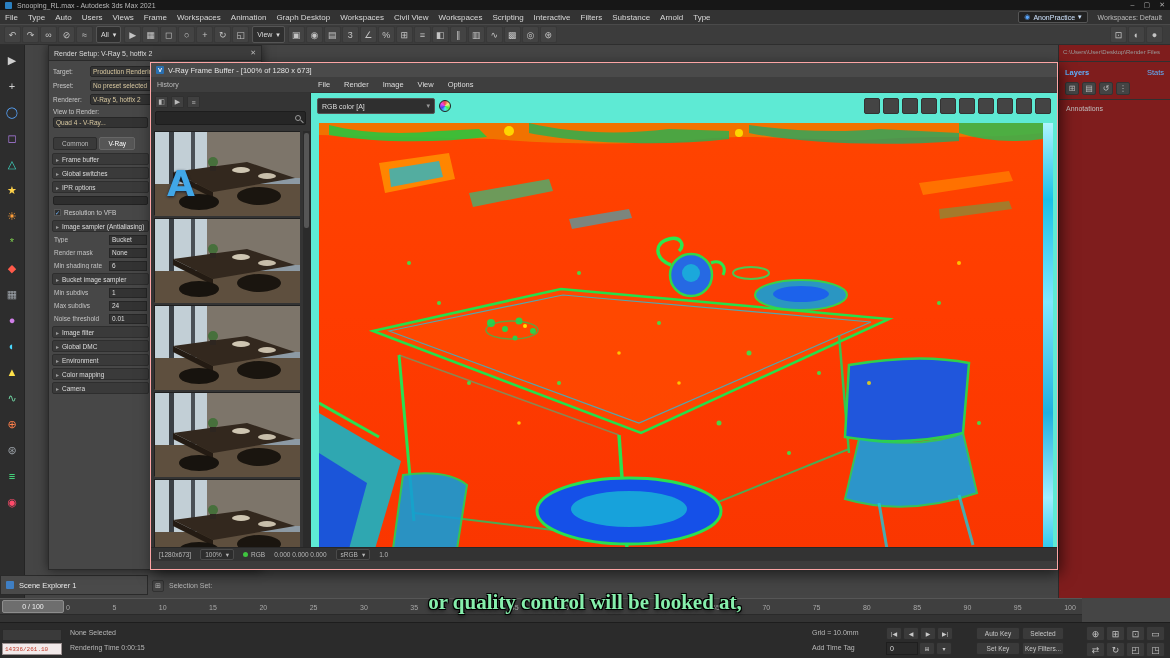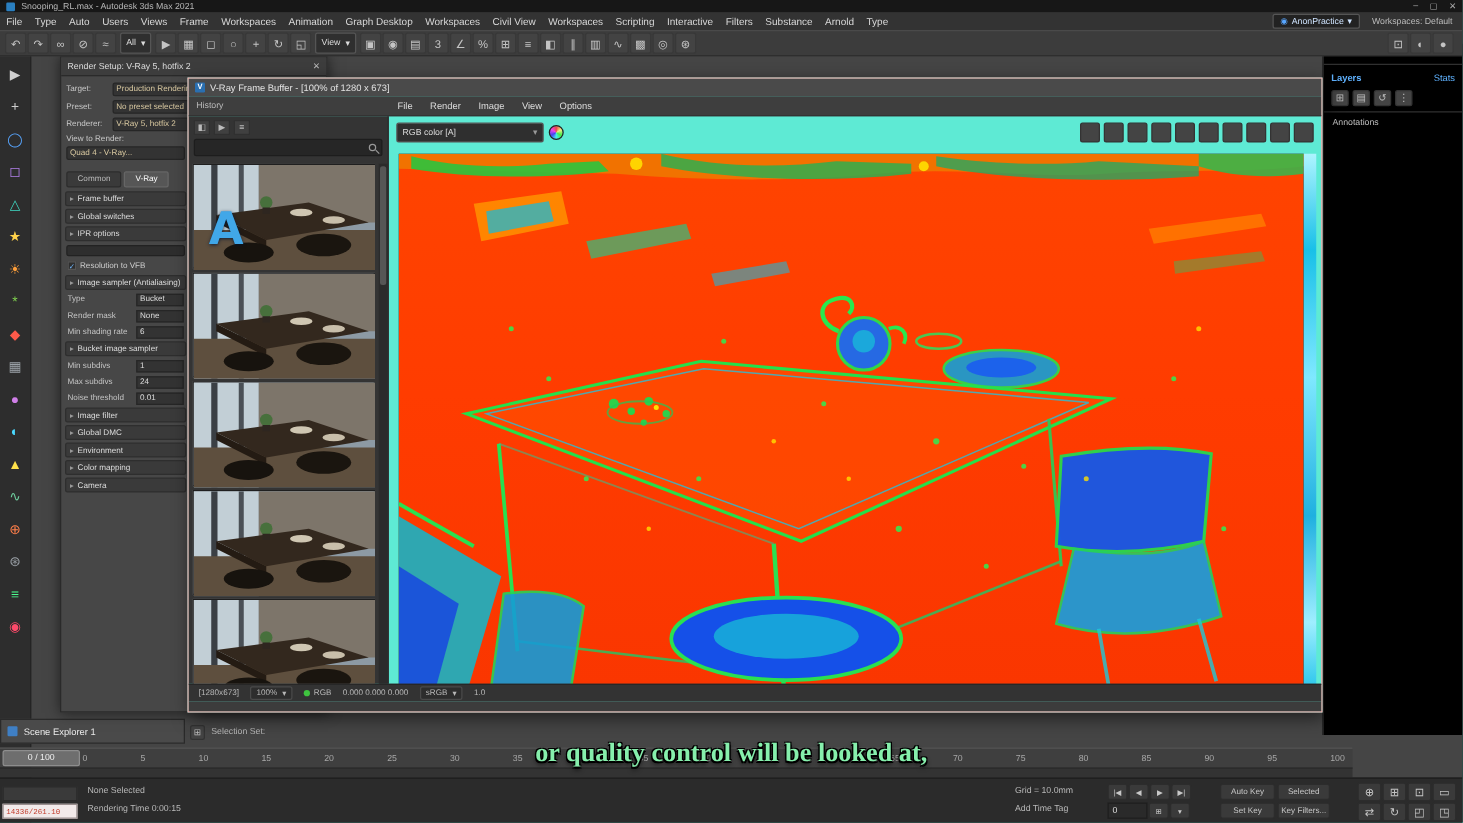--- a/index.html
+++ b/index.html
@@ -17,21 +17,21 @@
 .acct-icon{color:#58a6ff;font-size:7px}
 .ws{font-size:7px;color:#bbb;margin:0 8px 0 10px;white-space:nowrap}
 .toolbar{position:absolute;left:0;top:24px;width:100%;height:21px;background:#3c3c3c;border-top:1px solid #4a4a4a;border-bottom:1px solid #2e2e2e;display:flex;align-items:center;padding:0 4px;gap:1px;z-index:6}
 .tbtn{width:17px;height:17px;background:#434343;border:1px solid #383838;border-radius:2px;display:flex;align-items:center;justify-content:center;font-size:9px;color:#c4c4c4;flex:0 0 auto}
 .tdrop{height:17px;background:#2f2f2f;border:1px solid #555;border-radius:2px;display:flex;align-items:center;font-size:7px;color:#ddd;padding:0 4px;gap:4px;margin:0 2px}
 .tb-right{margin-left:auto;display:flex;gap:1px;margin-right:3px}
 
 .leftstrip{position:absolute;left:0;top:45px;width:25px;height:613px;background:#2d2d2d;border-right:1px solid #242424;display:flex;flex-direction:column;align-items:center;padding-top:8px;gap:11px;z-index:2}
 .lsicon{width:15px;height:15px;display:flex;align-items:center;justify-content:center;font-size:11px;line-height:1}
 
-.rightpanel{position:absolute;left:1058px;top:35px;width:112px;height:553px;background:#000000;border-left:1px solid #2c2c2c;z-index:2}
+.rightpanel{position:absolute;left:1058px;top:45px;width:112px;height:553px;background:#7f1d1d;border-left:1px solid #2c2c2c;z-index:2}
 .rp-path{font-size:6px;color:#9a9a9a;padding:4px 4px 6px;white-space:nowrap;overflow:hidden;border-bottom:1px solid #303030}
 .rp-head{display:flex;padding:6px 6px 3px;font-size:7.5px;align-items:center}
 .rp-title{color:#5fb2ff;font-weight:bold}
 .rp-stats{margin-left:auto;color:#5fb2ff}
 .rp-icons{display:flex;gap:3px;padding:2px 6px 4px;border-bottom:1px solid #303030}
 .rpico{width:14px;height:13px;background:#444;border:1px solid #333;border-radius:2px;display:flex;align-items:center;justify-content:center;font-size:8px;color:#bdbdbd}
 .rp-item{font-size:7px;color:#c0c0c0;padding:5px 7px}
 
 .rsetup{position:absolute;left:48px;top:45px;width:214px;height:525px;background:#474747;border:1px solid #2a2a2a;z-index:5;box-shadow:0 0 10px rgba(0,0,0,.55)}
 .rs-title{height:15px;background:#3d3d3d;display:flex;align-items:center;font-size:7px;color:#ddd;padding:0 5px;border-bottom:1px solid #2a2a2a;gap:4px}

